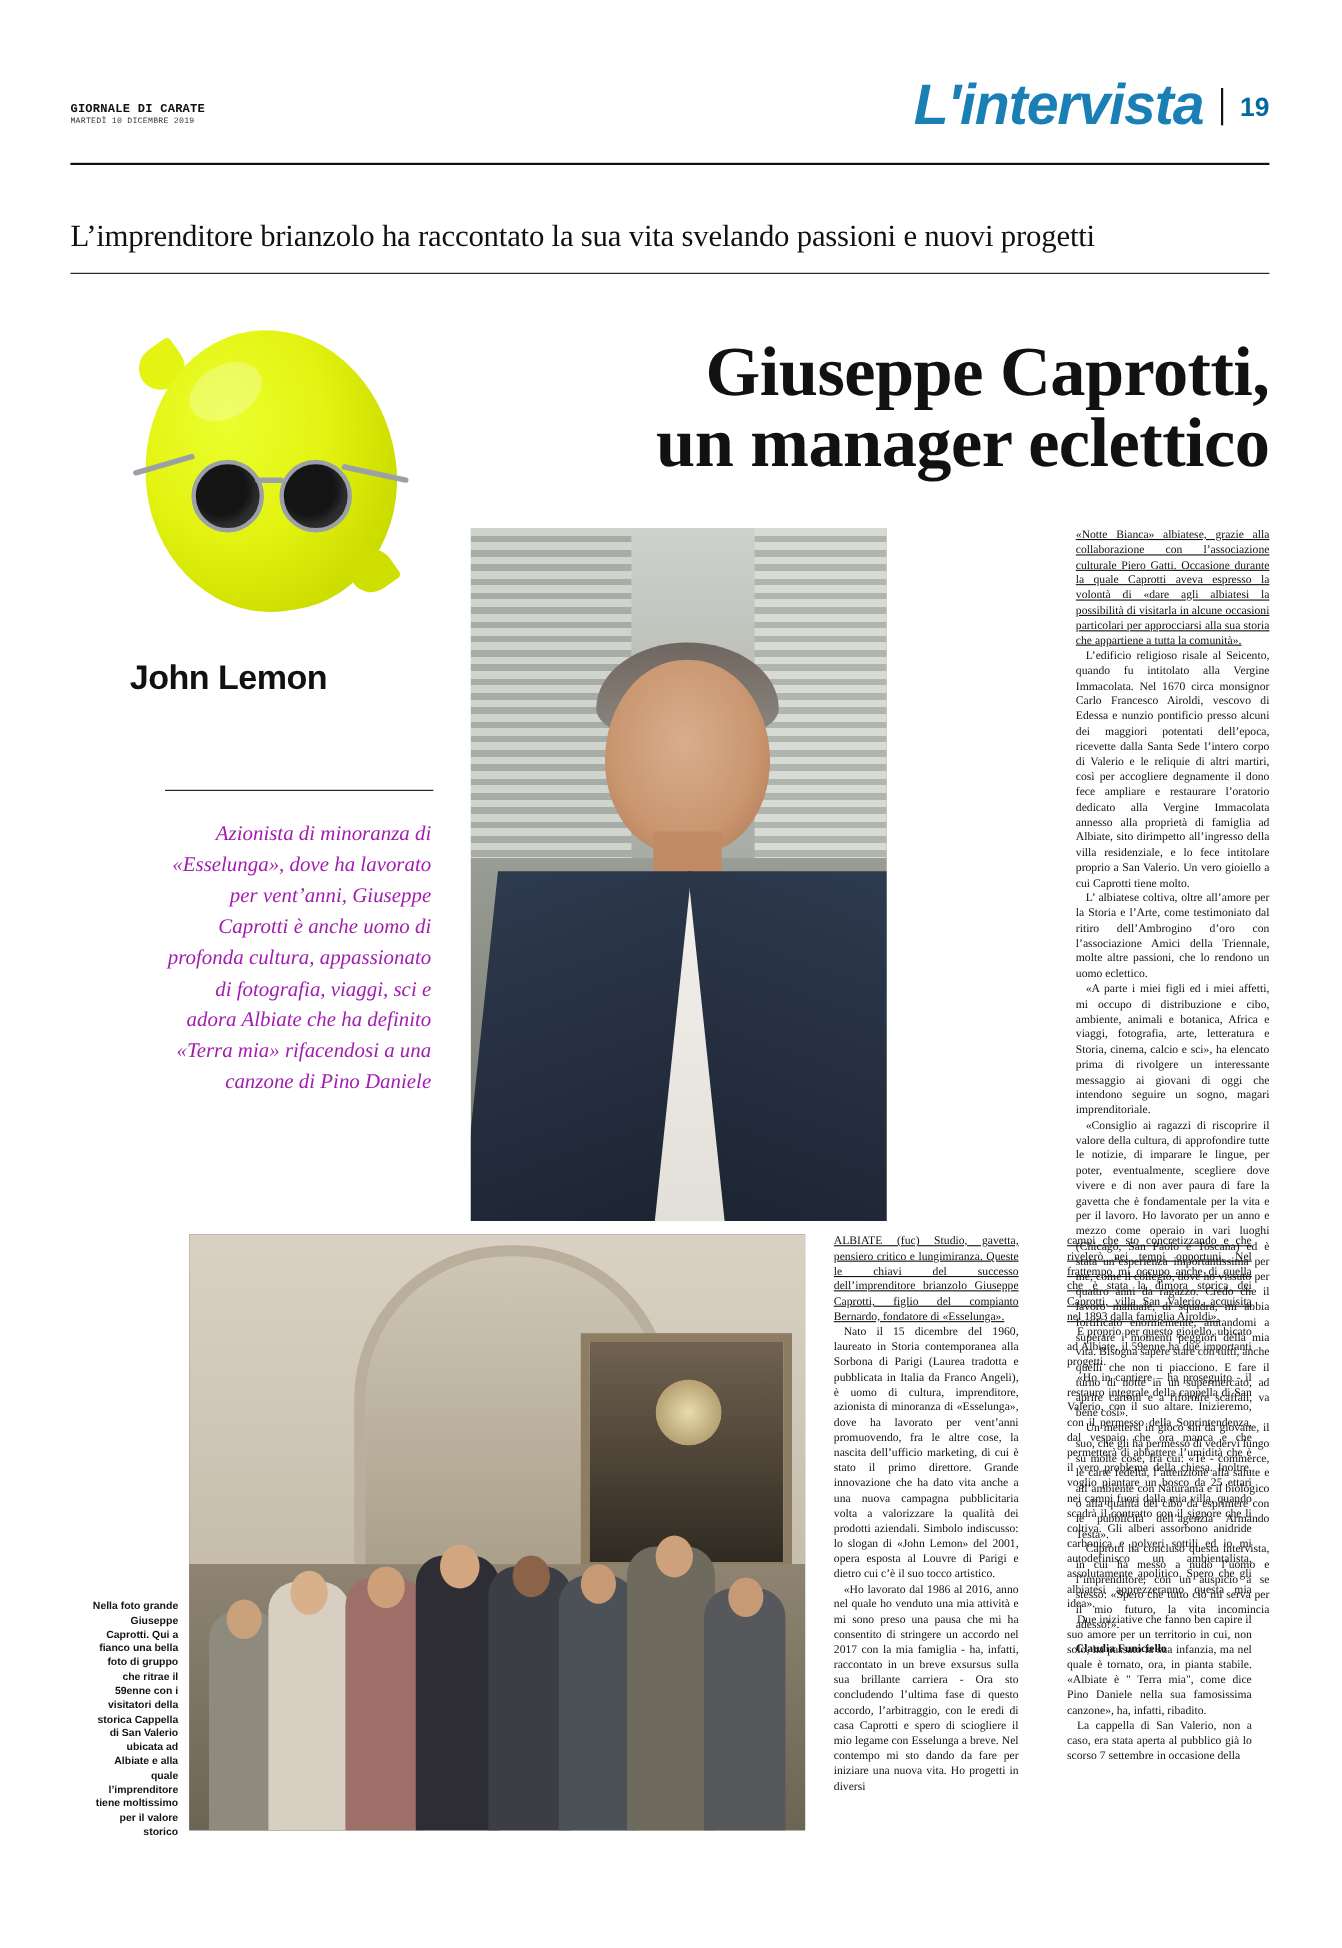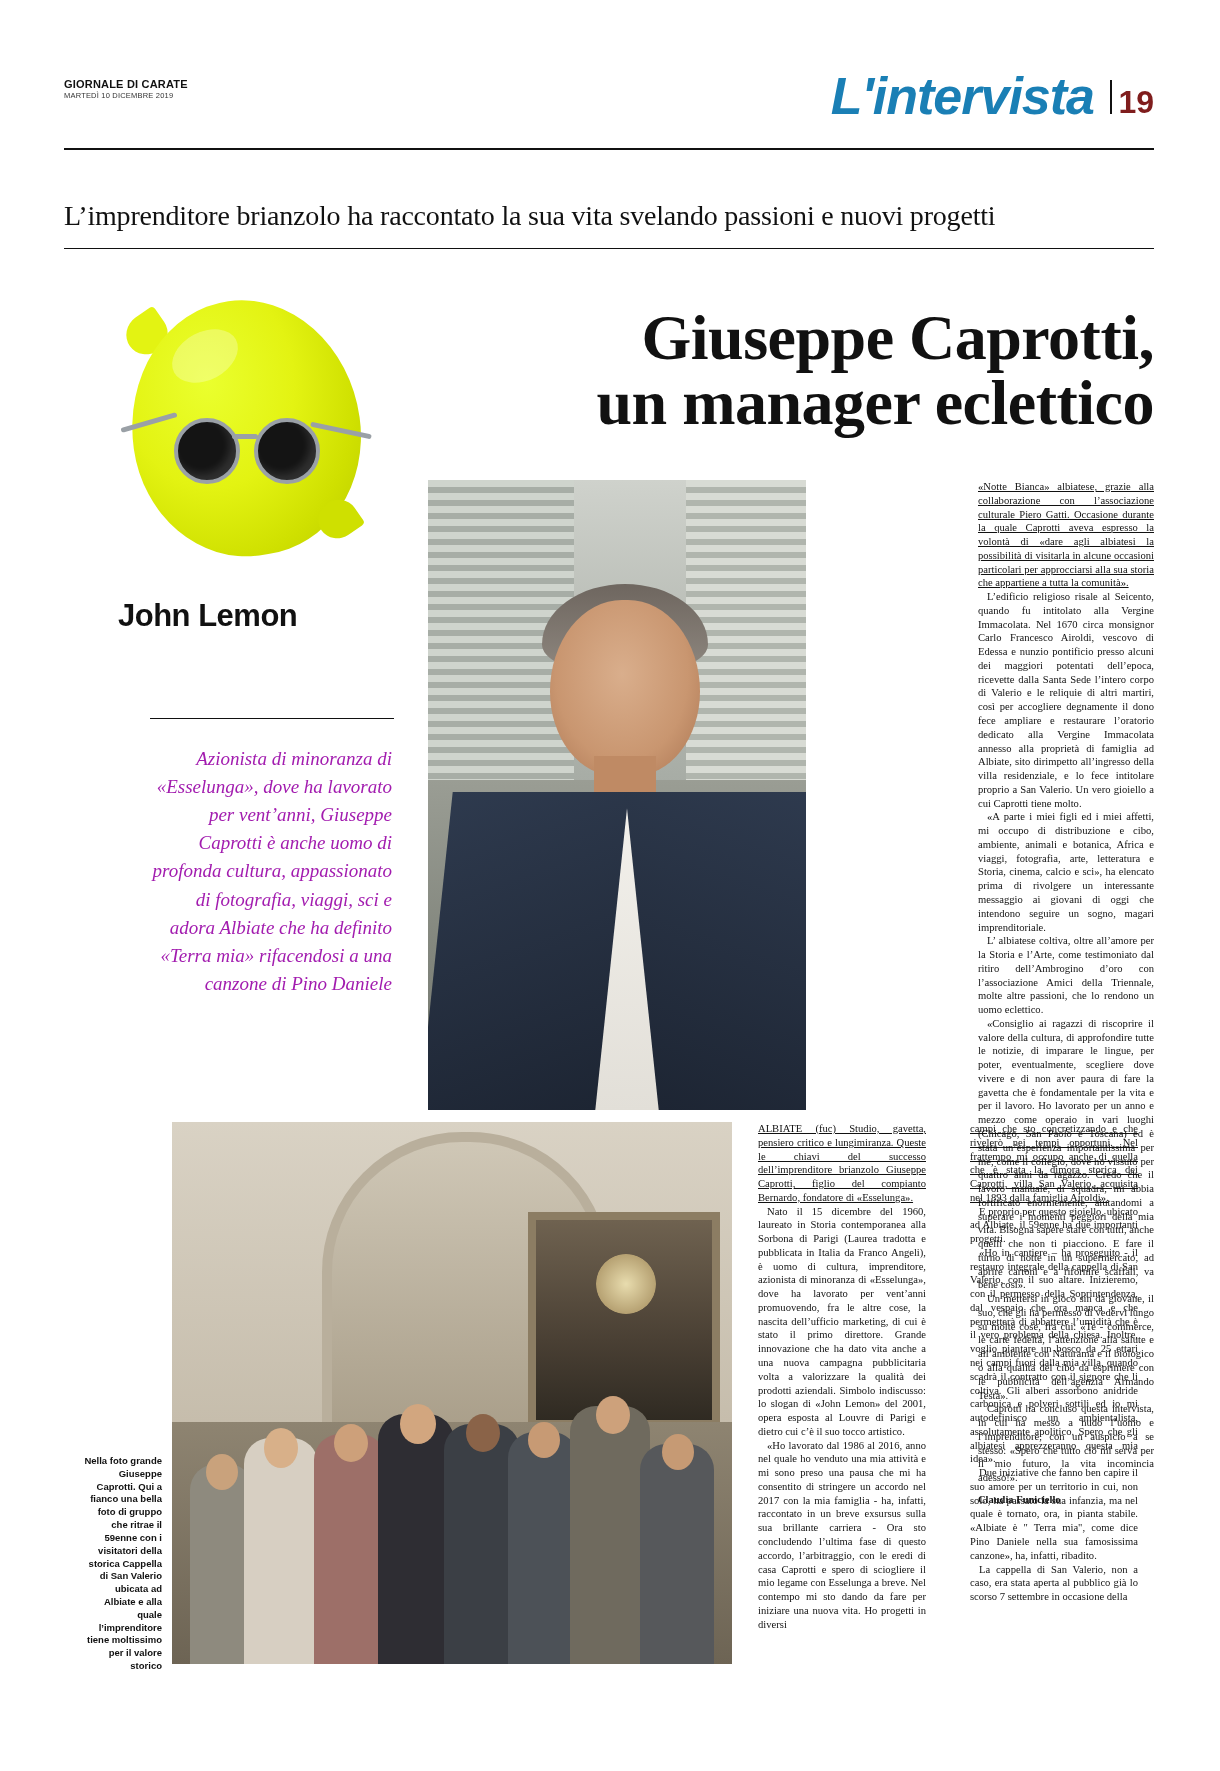--- a/index.html
+++ b/index.html
@@ -14,39 +14,39 @@
   .page{
     position:absolute;
     left:0;top:0;width:1220px;height:1771px;
     background:#fff;
   }
   
   .masthead{
     position:absolute;left:64px;top:78px;width:1090px;height:60px;
   }
   .masthead-left{
-    position:absolute;left:0;top:0;
-    font-family:Liberation Sans, sans-serif;
+    position:absolute;left:0;top:16px;
+    font-family:Liberation Mono, monospace;
   }
   .paper-name{
     font-size:11px;font-weight:bold;letter-spacing:.2px;color:#111;
   }
   .paper-date{
     font-size:7.5px;color:#333;margin-top:1px;letter-spacing:.2px;
   }
   .section-title{
     position:absolute;right:60px;top:-12px;
     font-family:"Liberation Sans", sans-serif;
     font-size:52px;font-weight:bold;font-style:italic;
     color:#1a7fb5;letter-spacing:-1px;
   }
   .page-number{
     position:absolute;right:0;top:6px;
     font-family:"Liberation Sans", sans-serif;
-    font-size:32px;font-weight:bold;color:#7f1d1d;
+    font-size:24px;font-weight:bold;color:#0369a1;
   }
   .page-number-rule{
     position:absolute;right:42px;top:2px;width:2px;height:34px;background:#111;
   }
   .rule-top{
     position:absolute;left:64px;top:148px;width:1090px;height:2px;background:#111;
   }
   
   .kicker{
     position:absolute;left:64px;top:200px;width:1095px;
@@ -333,21 +333,21 @@
     <p class="first">campi che sto concretizzando e che rivelerò nei tempi opportuni. Nel frattempo mi occupo anche di quella che è stata la dimora storica dei Caprotti, villa San Valerio, acquisita nel 1893 dalla famiglia Airoldi».</p>
     <p>E proprio per questo gioiello, ubicato ad Albiate, il 59enne ha due importanti progetti.</p>
     <p>«Ho in cantiere – ha proseguito - il restauro integrale della cappella di San Valerio, con il suo altare. Inizieremo, con il permesso della Soprintendenza, dal vespaio che ora manca e che permetterà di abbattere l’umidità che è il vero problema della chiesa. Inoltre, voglio piantare un bosco da 25 ettari nei campi fuori dalla mia villa, quando scadrà il contratto con il signore che li coltiva. Gli alberi assorbono anidride carbonica e polveri sottili ed io mi autodefinisco un ambientalista, assolutamente apolitico. Spero che gli albiatesi apprezzeranno questa mia idea».</p>
     <p>Due iniziative che fanno ben capire il suo amore per un territorio in cui, non solo, ha passato la sua infanzia, ma nel quale è tornato, ora, in pianta stabile. «Albiate è " Terra mia", come dice Pino Daniele nella sua famosissima canzone», ha, infatti, ribadito.</p>
     <p>La cappella di San Valerio, non a caso, era stata aperta al pubblico già lo scorso 7 settembre in occasione della</p>
   </div>
 
   <div class="col col3">
     <p class="first">«Notte Bianca» albiatese, grazie alla collaborazione con l’associazione culturale Piero Gatti. Occasione durante la quale Caprotti aveva espresso la volontà di «dare agli albiatesi la possibilità di visitarla in alcune occasioni particolari per approcciarsi alla sua storia che appartiene a tutta la comunità».</p>
     <p>L’edificio religioso risale al Seicento, quando fu intitolato alla Vergine Immacolata. Nel 1670 circa monsignor Carlo Francesco Airoldi, vescovo di Edessa e nunzio pontificio presso alcuni dei maggiori potentati dell’epoca, ricevette dalla Santa Sede l’intero corpo di Valerio e le reliquie di altri martiri, così per accogliere degnamente il dono fece ampliare e restaurare l’oratorio dedicato alla Vergine Immacolata annesso alla proprietà di famiglia ad Albiate, sito dirimpetto all’ingresso della villa residenziale, e lo fece intitolare proprio a San Valerio. Un vero gioiello a cui Caprotti tiene molto.</p>
+    <p>L’ albiatese coltiva, oltre all’amore per la Storia e l’Arte, come testimoniato dal ritiro dell’Ambrogino d’oro con l’associazione Amici della Triennale, molte altre passioni, che lo rendono un uomo eclettico.</p>
     <p>«A parte i miei figli ed i miei affetti, mi occupo di distribuzione e cibo, ambiente, animali e botanica, Africa e viaggi, fotografia, arte, letteratura e Storia, cinema, calcio e sci», ha elencato prima di rivolgere un interessante messaggio ai giovani di oggi che intendono seguire un sogno, magari imprenditoriale.</p>
-    <p>L’ albiatese coltiva, oltre all’amore per la Storia e l’Arte, come testimoniato dal ritiro dell’Ambrogino d’oro con l’associazione Amici della Triennale, molte altre passioni, che lo rendono un uomo eclettico.</p>
     <p>«Consiglio ai ragazzi di riscoprire il valore della cultura, di approfondire tutte le notizie, di imparare le lingue, per poter, eventualmente, scegliere dove vivere e di non aver paura di fare la gavetta che è fondamentale per la vita e per il lavoro. Ho lavorato per un anno e mezzo come operaio in vari luoghi (Chicago, San Paolo e Toscana) ed è stata un’esperienza importantissima per me, come il collegio, dove ho vissuto per quattro anni da ragazzo. Credo che il lavoro manuale, di squadra, mi abbia fortificato enormemente, aiutandomi a superare i momenti peggiori della mia vita. Bisogna sapere stare con tutti, anche quelli che non ti piacciono. E fare il turno di notte in un supermercato, ad aprire cartoni e a rifornire scaffali, va bene così».</p>
     <p>Un mettersi in gioco sin da giovane, il suo, che gli ha permesso di vedervi lungo su molte cose, fra cui: «Te - commerce, le carte fedeltà, l’attenzione alla salute e all’ambiente con Naturama e il biologico o alla qualità del cibo da esprimere con le pubblicità dell’agenzia Armando Testa».</p>
     <p>Caprotti ha concluso questa intervista, in cui ha messo a nudo l’uomo e l’imprenditore, con un auspicio a se stesso: «Spero che tutto ciò mi serva per il mio futuro, la vita incomincia adesso!».</p>
     <div class="byline">Claudia Funiciello</div>
   </div>
 
 </div>
 
 </body></html>

